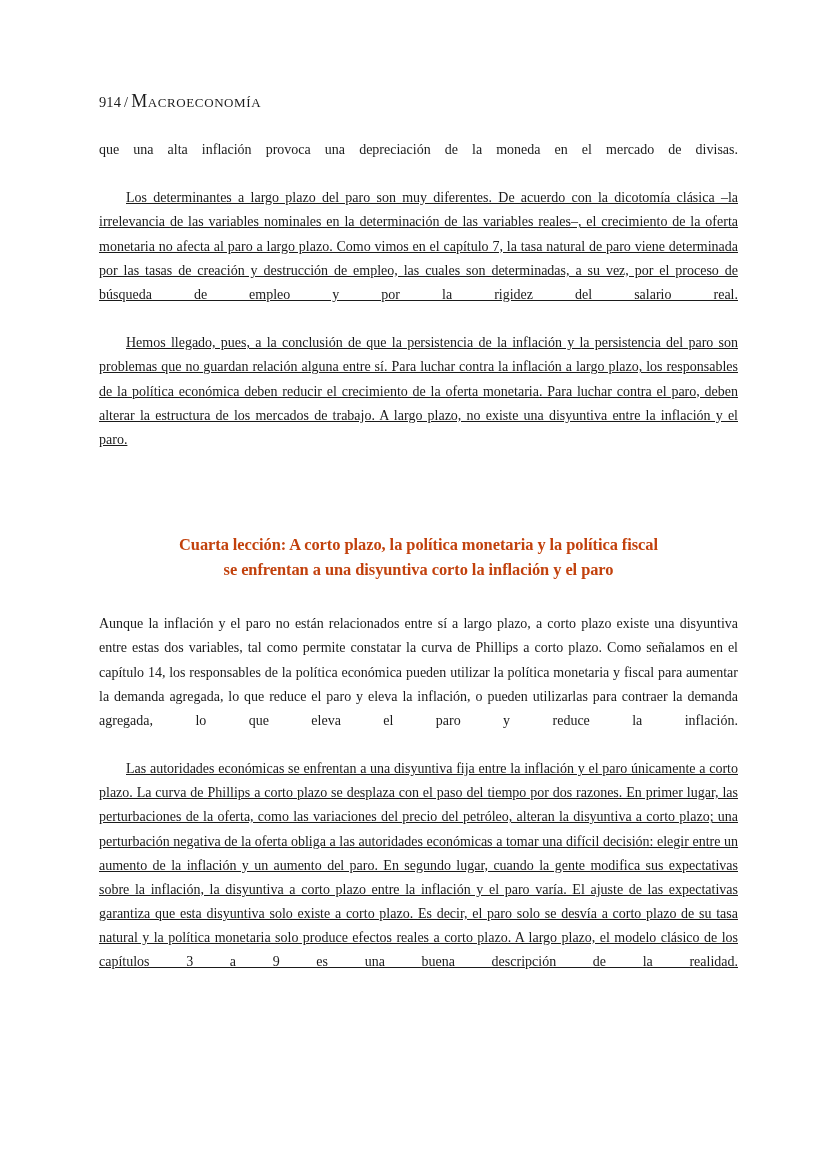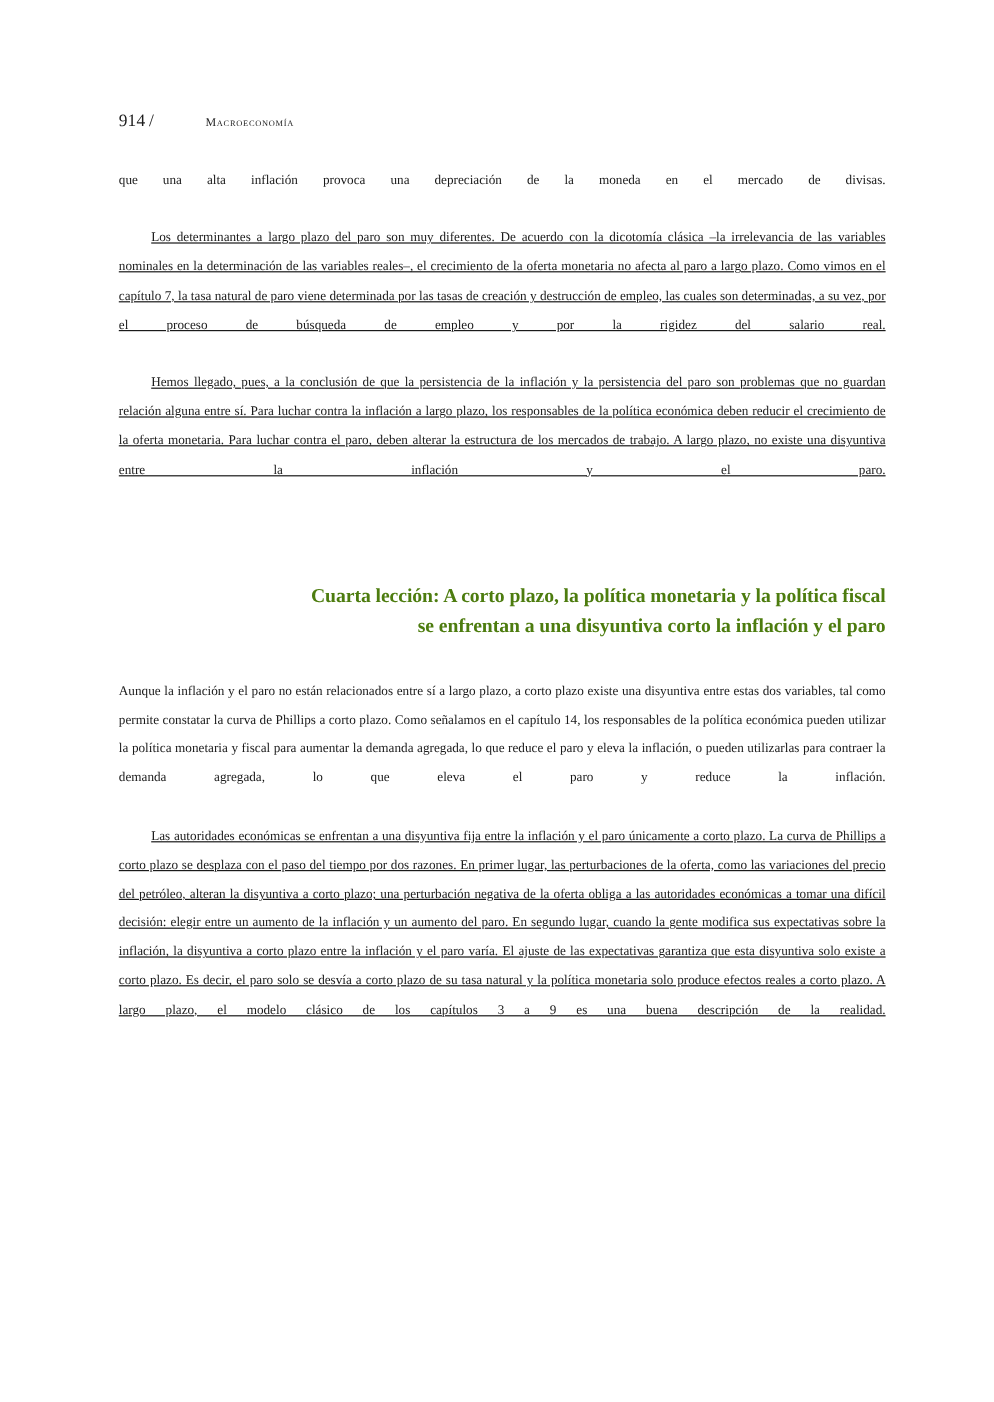--- a/index.html
+++ b/index.html
@@ -36,35 +36,34 @@
   .running-head .folio {
     font-variant: normal;
   }
   .running-head .sep {
     padding: 0 3px;
   }
   .running-head .booktitle {
     font-variant-caps: small-caps;
     font-variant: small-caps;
     letter-spacing: 0.6px;
-    font-size: 10px;
-    margin-left: 40px;
+    font-size: 18px;
   }
 
   
   .textblock {
     position: absolute;
     left: 99px;
     top: 138px;
     width: 639px;
   }
 
   p.para {
     margin: 0;
-    font-size: 11px;
+    font-size: 14px;
     line-height: 24.15px;
     text-align: justify;
     text-justify: inter-word;
     hyphens: none;
     text-indent: 0;
   }
   p.para.indent {
     text-indent: 27px;
     text-decoration: underline;
   }
@@ -75,22 +74,22 @@
     display: inline-block;
     width: 100%;
   }
 
   
   .section-heading {
     margin: 0;
     font-size: 16.4px;
     line-height: 25px;
     font-weight: bold;
-    text-align: right;
-    color: #4d7c0f;
+    text-align: center;
+    color: #c2410c;
     letter-spacing: -0.05px;
   }
   .section-heading .hl {
     display: block;
   }
 
   .gap-before-heading { height: 56px; }
   .gap-after-heading  { height: 30px; }
 </style>
 </head>

